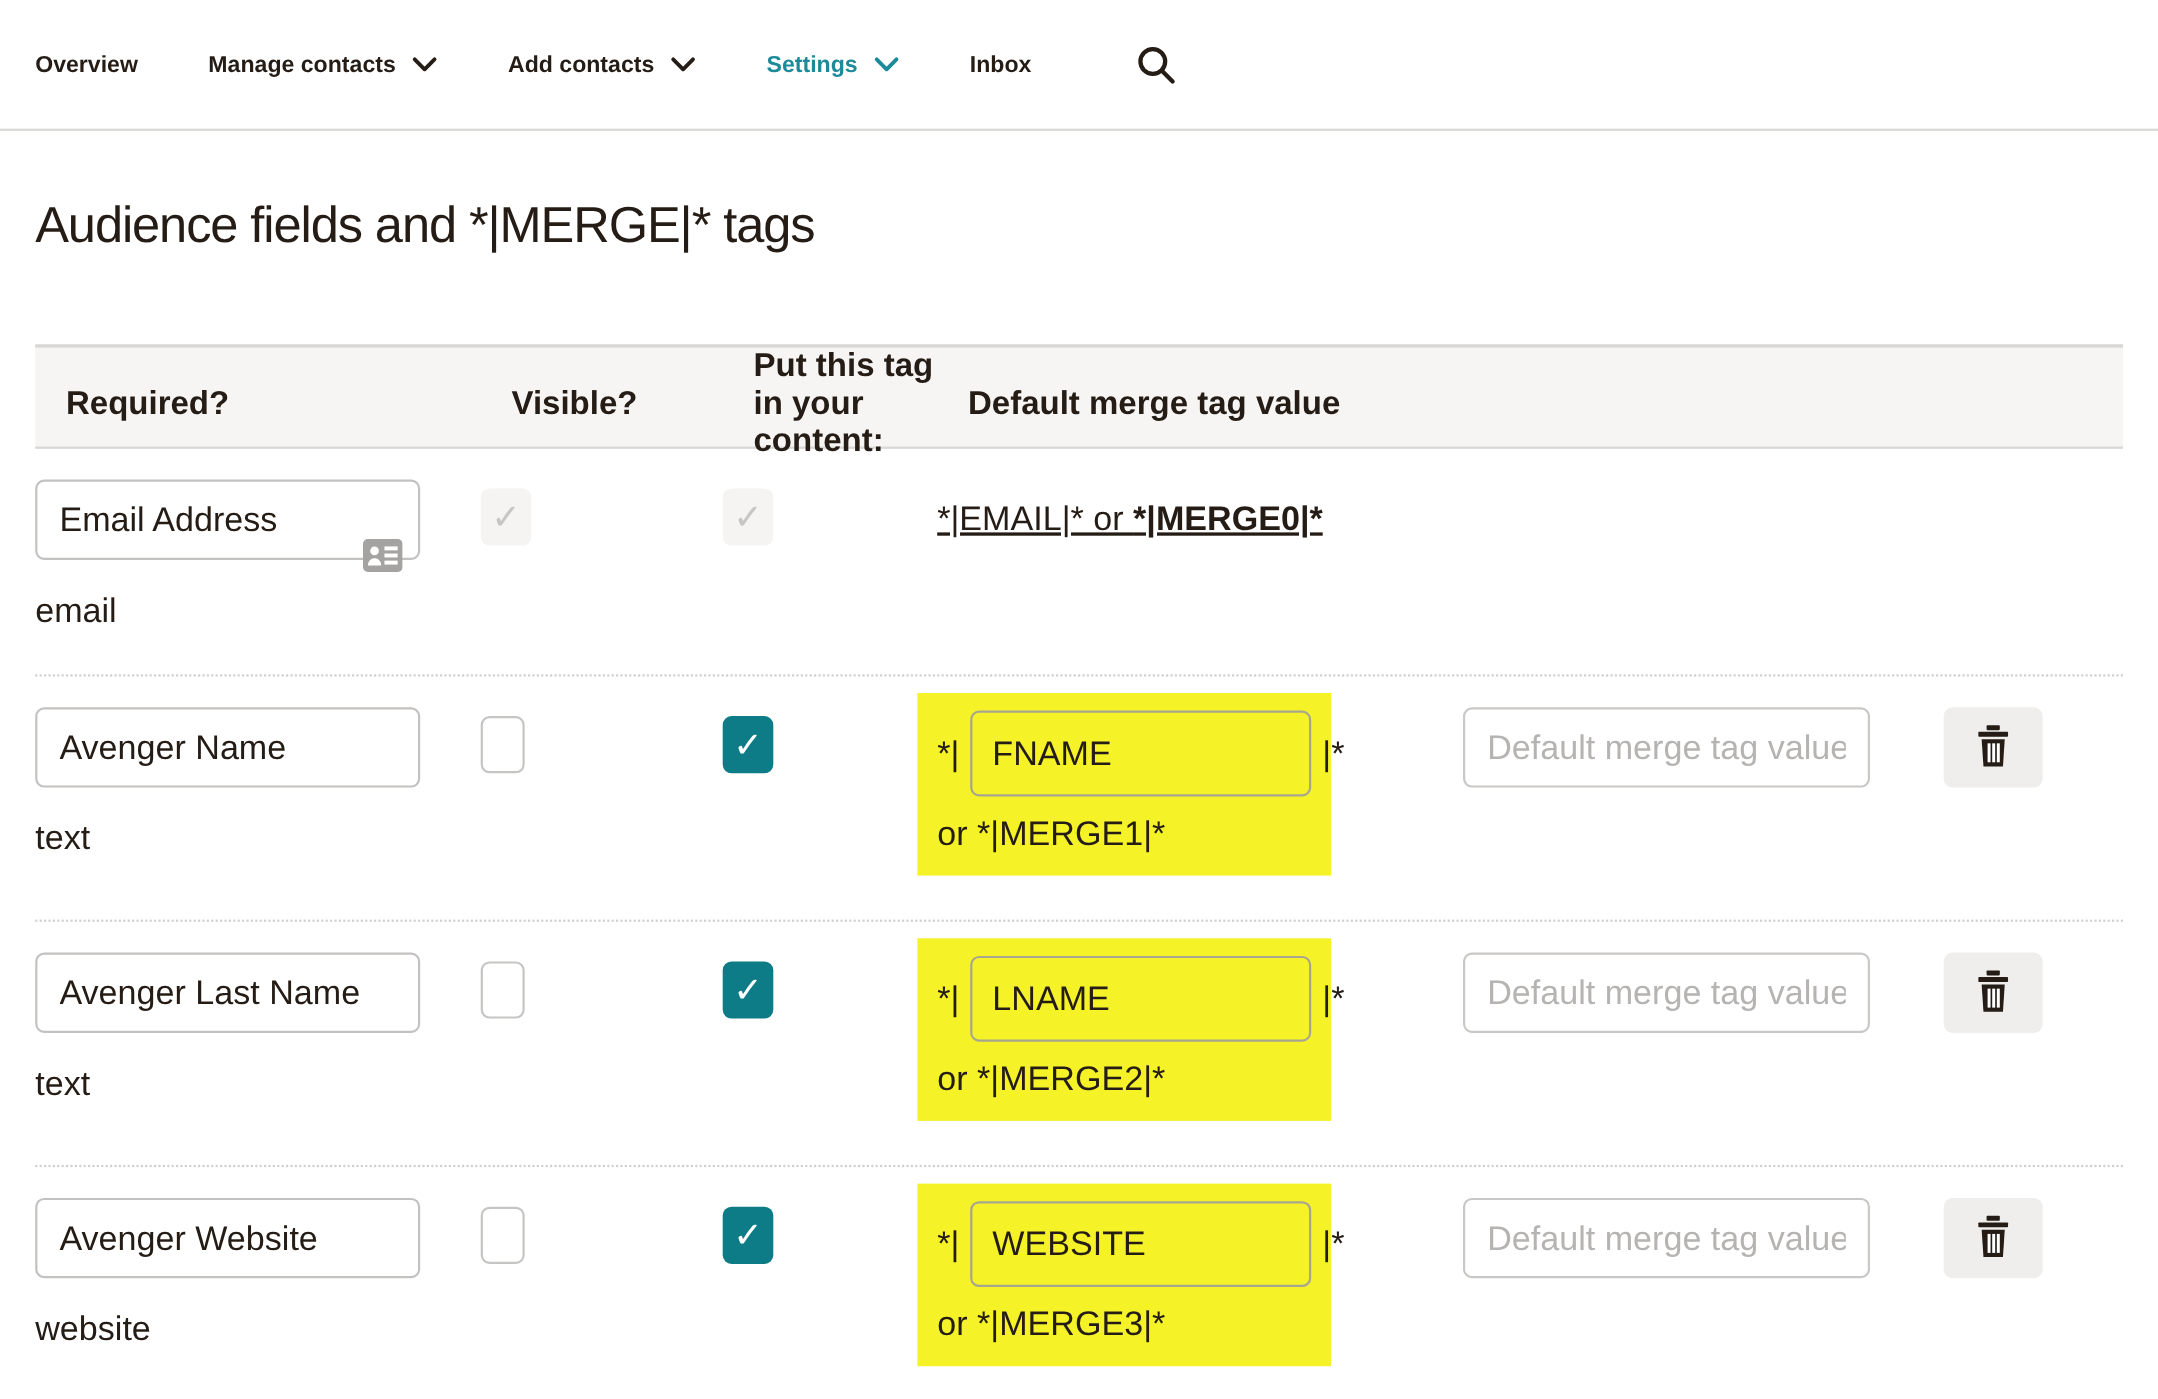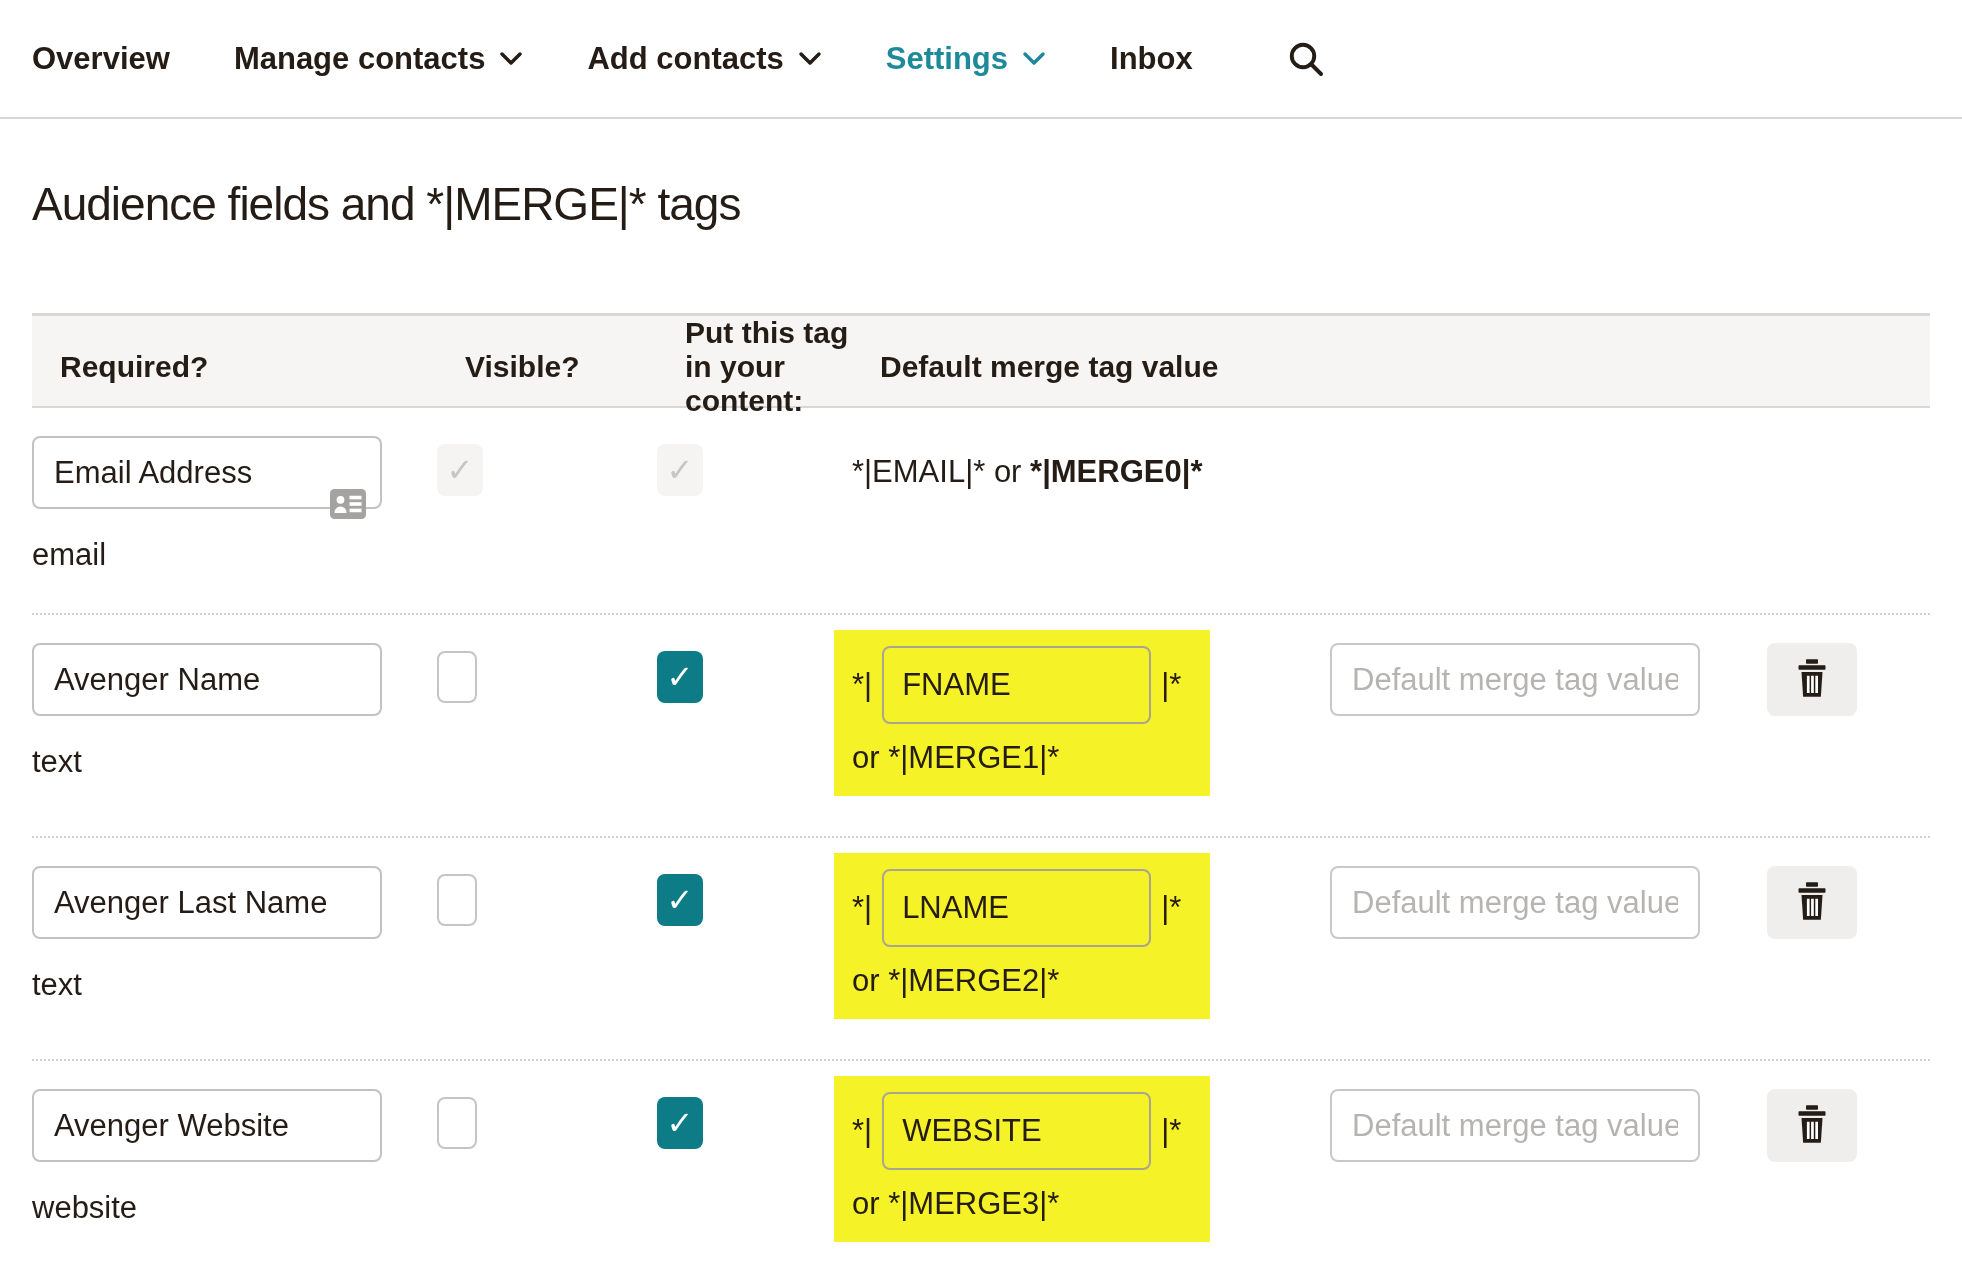--- a/index.html
+++ b/index.html
@@ -14,21 +14,21 @@
     display: flex;
     align-items: center;
     padding: 0 32px;
     height: 117px;
     gap: 64px;
   }
   .nav-item {
     display: flex;
     align-items: center;
     gap: 14px;
-    font-size: 31px;
+    font-size: 21px;
     font-weight: 700;
     color: #241c15;
     cursor: pointer;
     text-decoration: none;
     white-space: nowrap;
   }
   .nav-item.active { color: #1d8a9a; }
   .chev { width: 24px; height: 16px; display: inline-block; }
   .nav-search { margin-left: 28px; cursor: pointer; display: flex; align-items: center; }
   .nav-rule { border-top: 2px solid #d8d7d5; margin: 0; }
@@ -105,33 +105,33 @@
     background: #f5f4f2;
     border: none;
     color: #c7c6c4;
     font-size: 32px;
     font-weight: 700;
     display: flex; align-items: center; justify-content: center;
     cursor: default;
   }
 
   
-  .tag-static { font-size: 31px; margin-top: 18px; }
+  .tag-static { font-size: 31px; margin-top: 18px; text-decoration: underline; }
   .tag-static b { font-weight: 700; }
   .tagblock {
     margin-top: -13px;
     margin-left: -18px;
     width: 376px;
     background: #f5f228;
     padding: 16px 18px 20px;
   }
   .tagline { display: flex; align-items: center; gap: 10px; }
   .tagsym { font-size: 31px; color: #241c15; }
   .tag-input {
-    width: 269px;
+    width: 310px;
     height: 78px;
     background: transparent;
     border: 2px solid #a8a690;
     border-radius: 8px;
     font-size: 31px;
     color: #241c15;
     padding: 0 18px;
     font-family: inherit;
     outline: none;
   }

